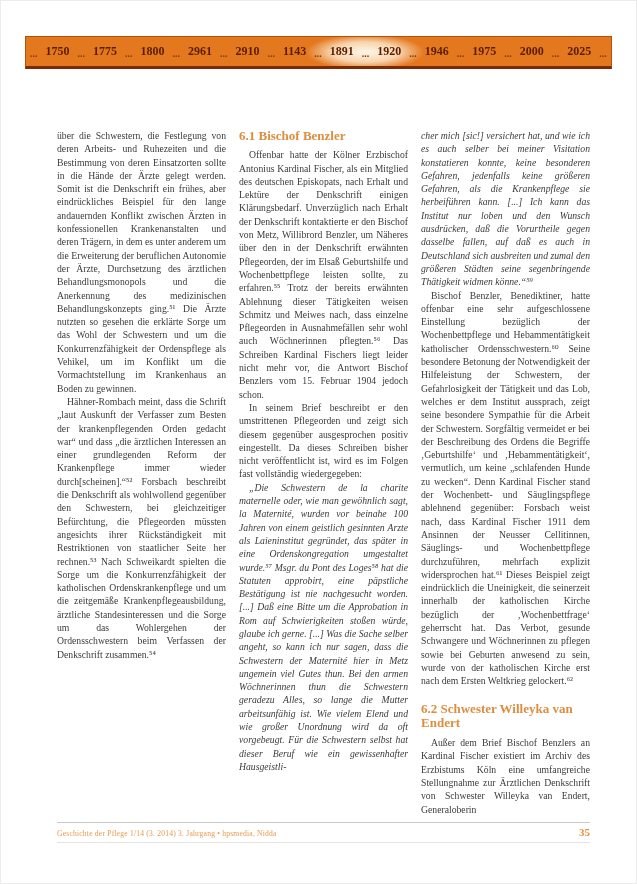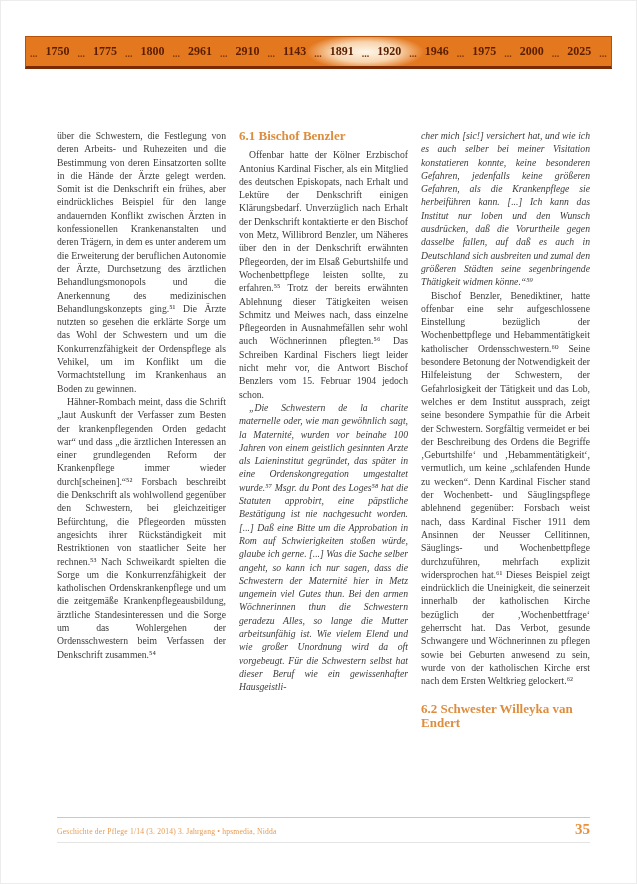--- a/index.html
+++ b/index.html
@@ -49,21 +49,21 @@
   .h-sub.later { margin-top:15px; margin-bottom:7px;font-family:Liberation Serif, serif; }
   
   .footer {
     margin:0 46px 40px 56px;
     border-top:1px solid #c9c9c9;
     border-bottom:1px solid #e4e4e4;
     padding:3px 0 4px 0;
     display:flex; justify-content:space-between; align-items:baseline;
   }
   .footer-info { color:#e89a4f; font-size:7.6px; letter-spacing:0.2px; }
-  .page-num { color:#e8913c; font-size:15px; font-weight:bold; }
+  .page-num { color:#e8913c; font-size:11px; font-weight:bold; }
 </style>
 </head>
 <body>
 
 <div class="page">
 
   <div class="banner">
     <span class="sep">...</span>
     <span class="yr">1750</span>
     <span class="sep">...</span>
@@ -94,27 +94,29 @@
   <div class="content">
 
     <div class="col">
       <p>über die Schwestern, die Festlegung von deren Arbeits- und Ruhezeiten und die Bestimmung von deren Einsatzorten sollte in die Hände der Ärzte gelegt werden. Somit ist die Denkschrift ein frühes, aber eindrückliches Beispiel für den lange andauernden Konflikt zwischen Ärzten in konfessionellen Krankenanstalten und deren Trägern, in dem es unter anderem um die Erweiterung der beruflichen Autonomie der Ärzte, Durchsetzung des ärztlichen Behandlungsmonopols und die Anerkennung des medizinischen Behandlungskonzepts ging.⁵¹ Die Ärzte nutzten so gesehen die erklärte Sorge um das Wohl der Schwestern und um die Konkurrenzfähigkeit der Ordenspflege als Vehikel, um im Konflikt um die Vormachtstellung im Krankenhaus an Boden zu gewinnen.</p>
       <p class="indent">Hähner-Rombach meint, dass die Schrift „laut Auskunft der Verfasser zum Besten der krankenpflegenden Orden gedacht war“ und dass „die ärztlichen Interessen an einer grundlegenden Reform der Krankenpflege immer wieder durch[scheinen].“⁵² Forsbach beschreibt die Denkschrift als wohlwollend gegenüber den Schwestern, bei gleichzeitiger Befürchtung, die Pflegeorden müssten angesichts ihrer Rückständigkeit mit Restriktionen von staatlicher Seite her rechnen.⁵³ Nach Schweikardt spielten die Sorge um die Konkurrenzfähigkeit der katholischen Ordenskrankenpflege und um die zeitgemäße Krankenpflegeausbildung, ärztliche Standesinteressen und die Sorge um das Wohlergehen der Ordensschwestern beim Verfassen der Denkschrift zusammen.⁵⁴</p>
     </div>
 
     <div class="col">
       <div class="h-sub">6.1 Bischof Benzler</div>
       <p class="indent">Offenbar hatte der Kölner Erzbischof Antonius Kardinal Fischer, als ein Mitglied des deutschen Episkopats, nach Erhalt und Lektüre der Denkschrift einigen Klärungsbedarf. Unverzüglich nach Erhalt der Denkschrift kontaktierte er den Bischof von Metz, Willibrord Benzler, um Näheres über den in der Denkschrift erwähnten Pflegeorden, der im Elsaß Geburtshilfe und Wochenbettpflege leisten sollte, zu erfahren.⁵⁵ Trotz der bereits erwähnten Ablehnung dieser Tätigkeiten weisen Schmitz und Meiwes nach, dass einzelne Pflegeorden in Ausnahmefällen sehr wohl auch Wöchnerinnen pflegten.⁵⁶ Das Schreiben Kardinal Fischers liegt leider nicht mehr vor, die Antwort Bischof Benzlers vom 15. Februar 1904 jedoch schon.</p>
+      <p class="indent">In seinem Brief beschreibt er den umstrittenen Pflegeorden und zeigt sich diesem gegenüber ausgesprochen positiv eingestellt. Da dieses Schreiben bisher nicht veröffentlicht ist, wird es im Folgen fast vollständig wiedergegeben:</p>
       <p class="quote indent gap-top">„Die Schwestern de la charite maternelle oder, wie man gewöhnlich sagt, la Maternité, wurden vor beinahe 100 Jahren von einem geistlich gesinnten Arzte als Laieninstitut gegründet, das später in eine Ordenskongregation umgestaltet wurde.⁵⁷ Msgr. du Pont des Loges⁵⁸ hat die Statuten approbirt, eine päpstliche Bestätigung ist nie nachgesucht worden. [...] Daß eine Bitte um die Approbation in Rom auf Schwierigkeiten stoßen würde, glaube ich gerne. [...] Was die Sache selber angeht, so kann ich nur sagen, dass die Schwestern der Maternité hier in Metz ungemein viel Gutes thun. Bei den armen Wöchnerinnen thun die Schwestern geradezu Alles, so lange die Mutter arbeitsunfähig ist. Wie vielem Elend und wie großer Unordnung wird da oft vorgebeugt. Für die Schwestern selbst hat dieser Beruf wie ein gewissenhafter Hausgeistli-</p>
     </div>
 
     <div class="col">
       <p class="quote">cher mich [sic!] versichert hat, und wie ich es auch selber bei meiner Visitation konstatieren konnte, keine besonderen Gefahren, jedenfalls keine größeren Gefahren, als die Krankenpflege sie herbeiführen kann. [...] Ich kann das Institut nur loben und den Wunsch ausdrücken, daß die Vorurtheile gegen dasselbe fallen, auf daß es auch in Deutschland sich ausbreiten und zumal den größeren Städten seine segenbringende Thätigkeit widmen könne.“⁵⁹</p>
       <p class="indent gap-top">Bischof Benzler, Benediktiner, hatte offenbar eine sehr aufgeschlossene Einstellung bezüglich der Wochenbettpflege und Hebammentätigkeit katholischer Ordensschwestern.⁶⁰ Seine besondere Betonung der Notwendigkeit der Hilfeleistung der Schwestern, der Gefahrlosigkeit der Tätigkeit und das Lob, welches er dem Institut aussprach, zeigt seine besondere Sympathie für die Arbeit der Schwestern. Sorgfältig vermeidet er bei der Beschreibung des Ordens die Begriffe ‚Geburtshilfe‘ und ‚Hebammentätigkeit‘, vermutlich, um keine „schlafenden Hunde zu wecken“. Denn Kardinal Fischer stand der Wochenbett- und Säuglingspflege ablehnend gegenüber: Forsbach weist nach, dass Kardinal Fischer 1911 dem Ansinnen der Neusser Cellitinnen, Säuglings- und Wochenbettpflege durchzuführen, mehrfach explizit widersprochen hat.⁶¹ Dieses Beispiel zeigt eindrücklich die Uneinigkeit, die seinerzeit innerhalb der katholischen Kirche bezüglich der ‚Wochenbettfrage‘ geherrscht hat. Das Verbot, gesunde Schwangere und Wöchnerinnen zu pflegen sowie bei Geburten anwesend zu sein, wurde von der katholischen Kirche erst nach dem Ersten Weltkrieg gelockert.⁶²</p>
       <div class="h-sub later">6.2 Schwester Willeyka van Endert</div>
+      <p class="indent">Außer dem Brief Bischof Benzlers an Kardinal Fischer existiert im Archiv des Erzbistums Köln eine umfangreiche Stellungnahme zur Ärztlichen Denkschrift von Schwester Willeyka van Endert, Generaloberin</p>
     </div>
 
   </div>
 
   <div class="footer">
     <span class="footer-info">Geschichte der Pflege 1/14 (3. 2014) 3. Jahrgang • hpsmedia, Nidda</span>
     <span class="page-num">35</span>
   </div>
 
 </div>

